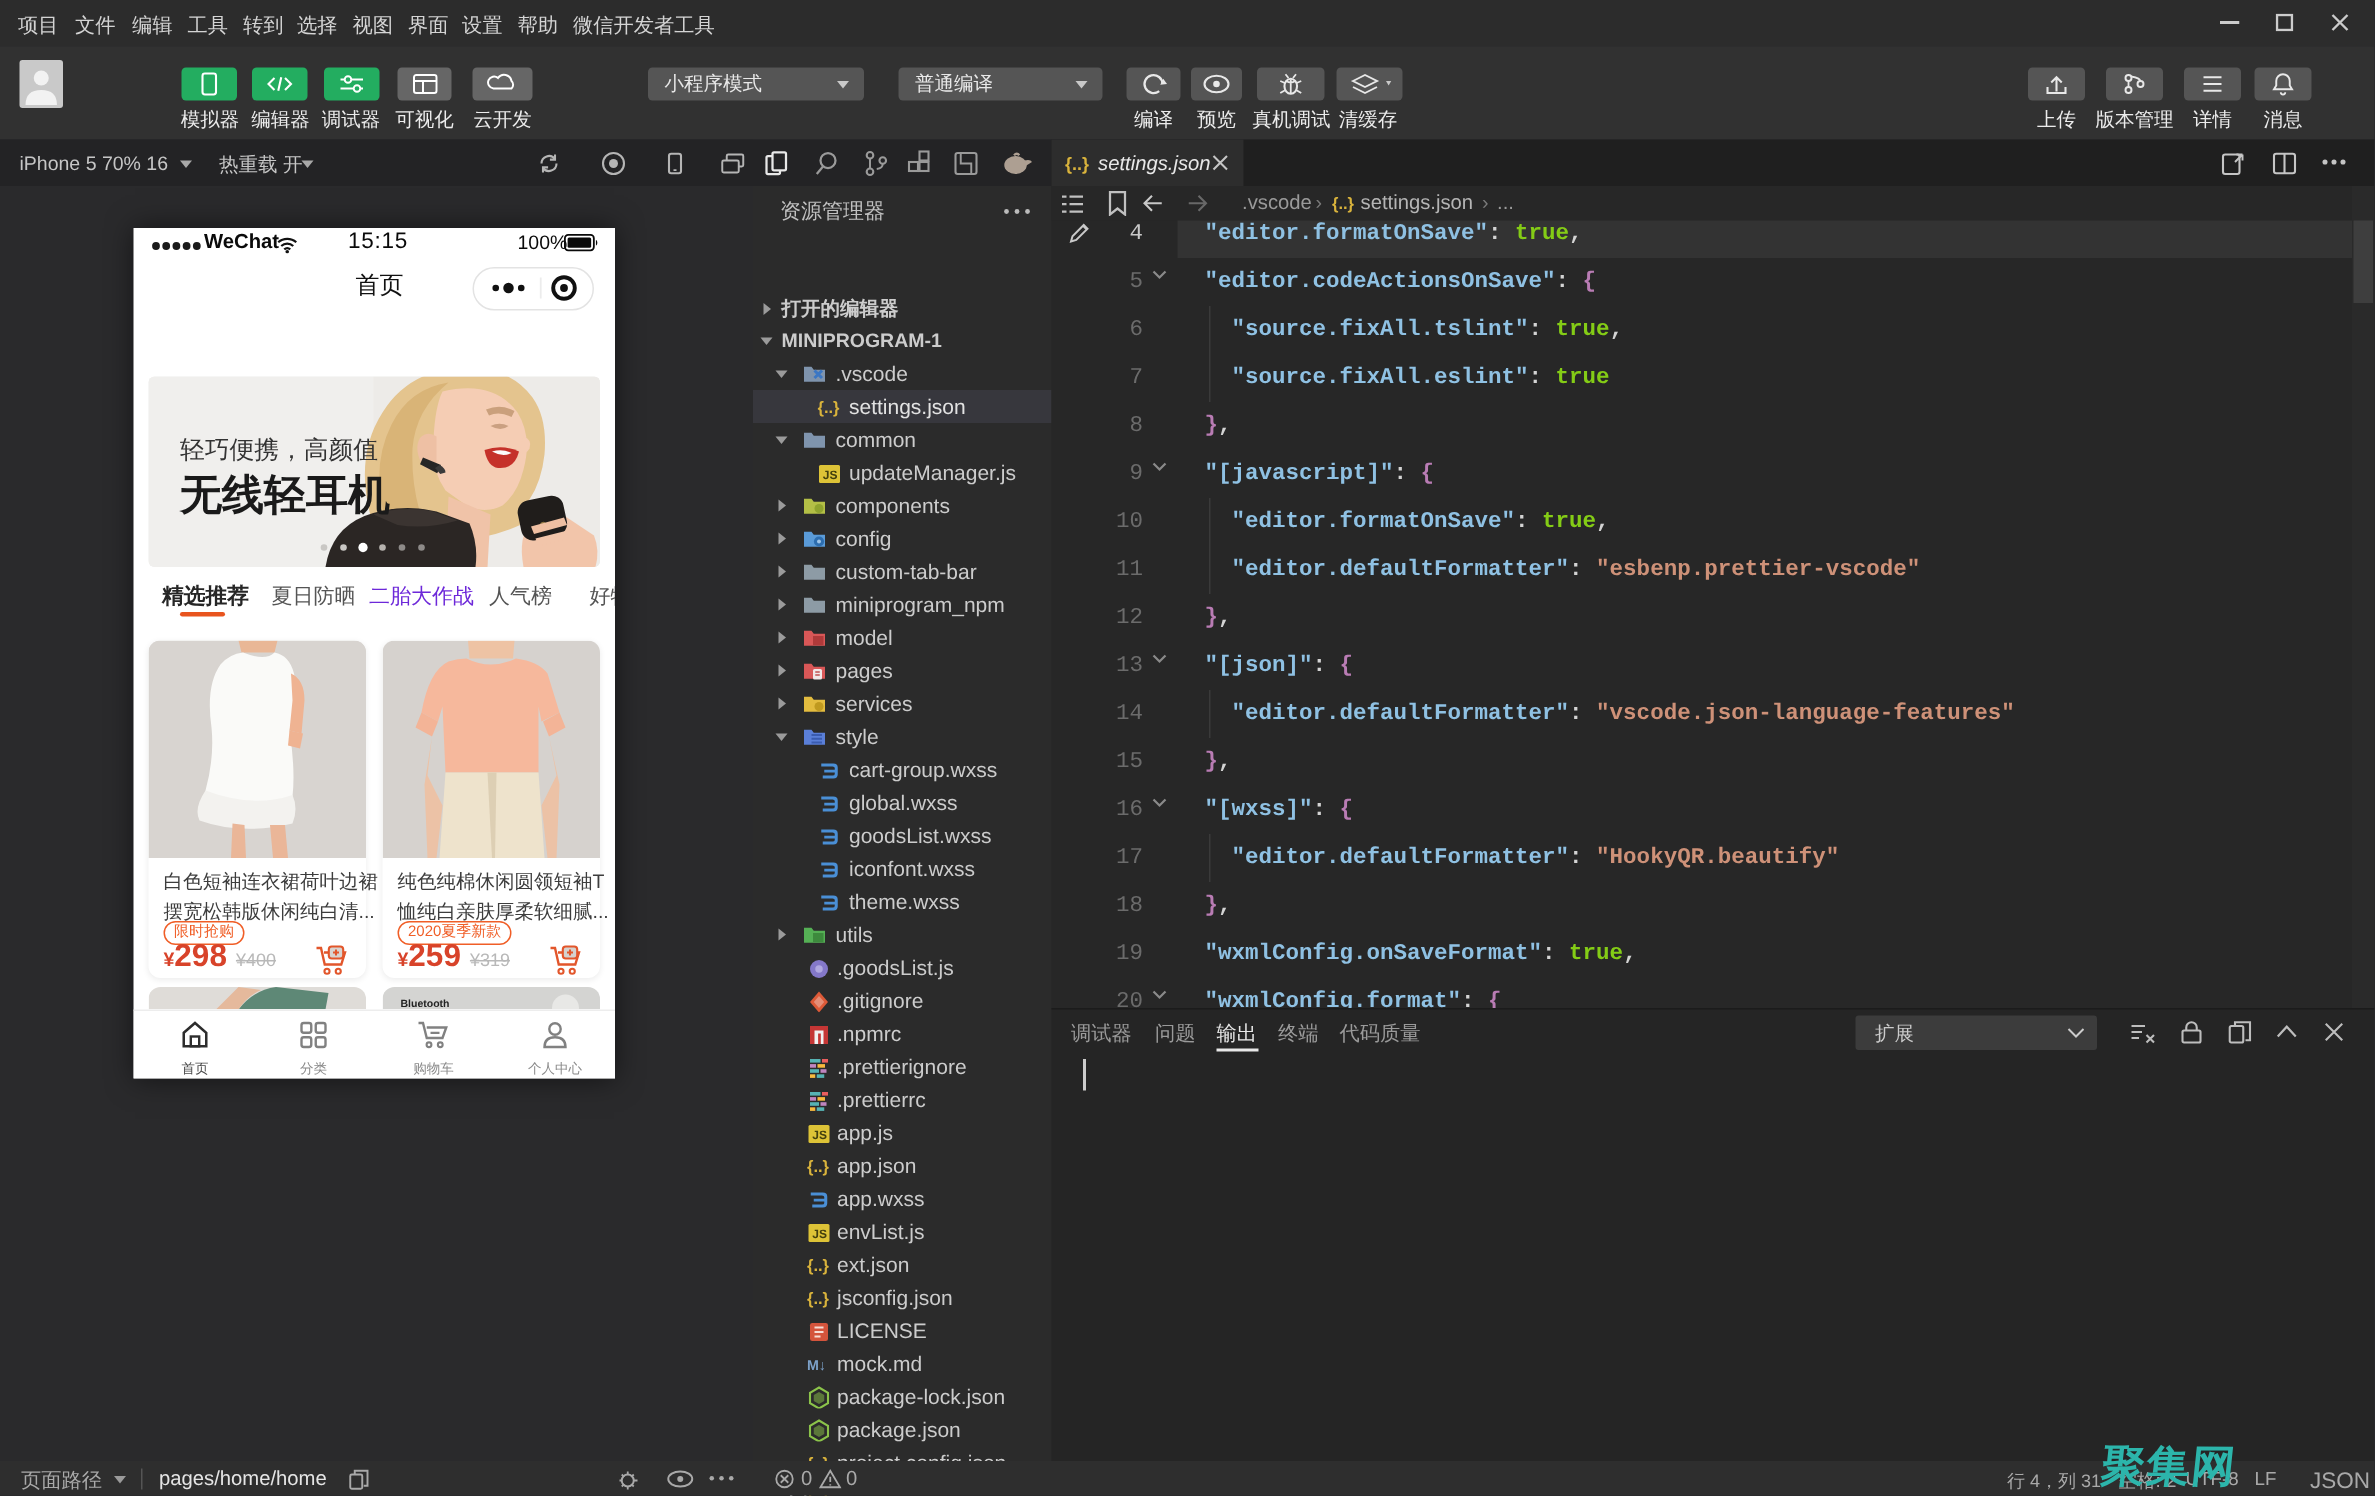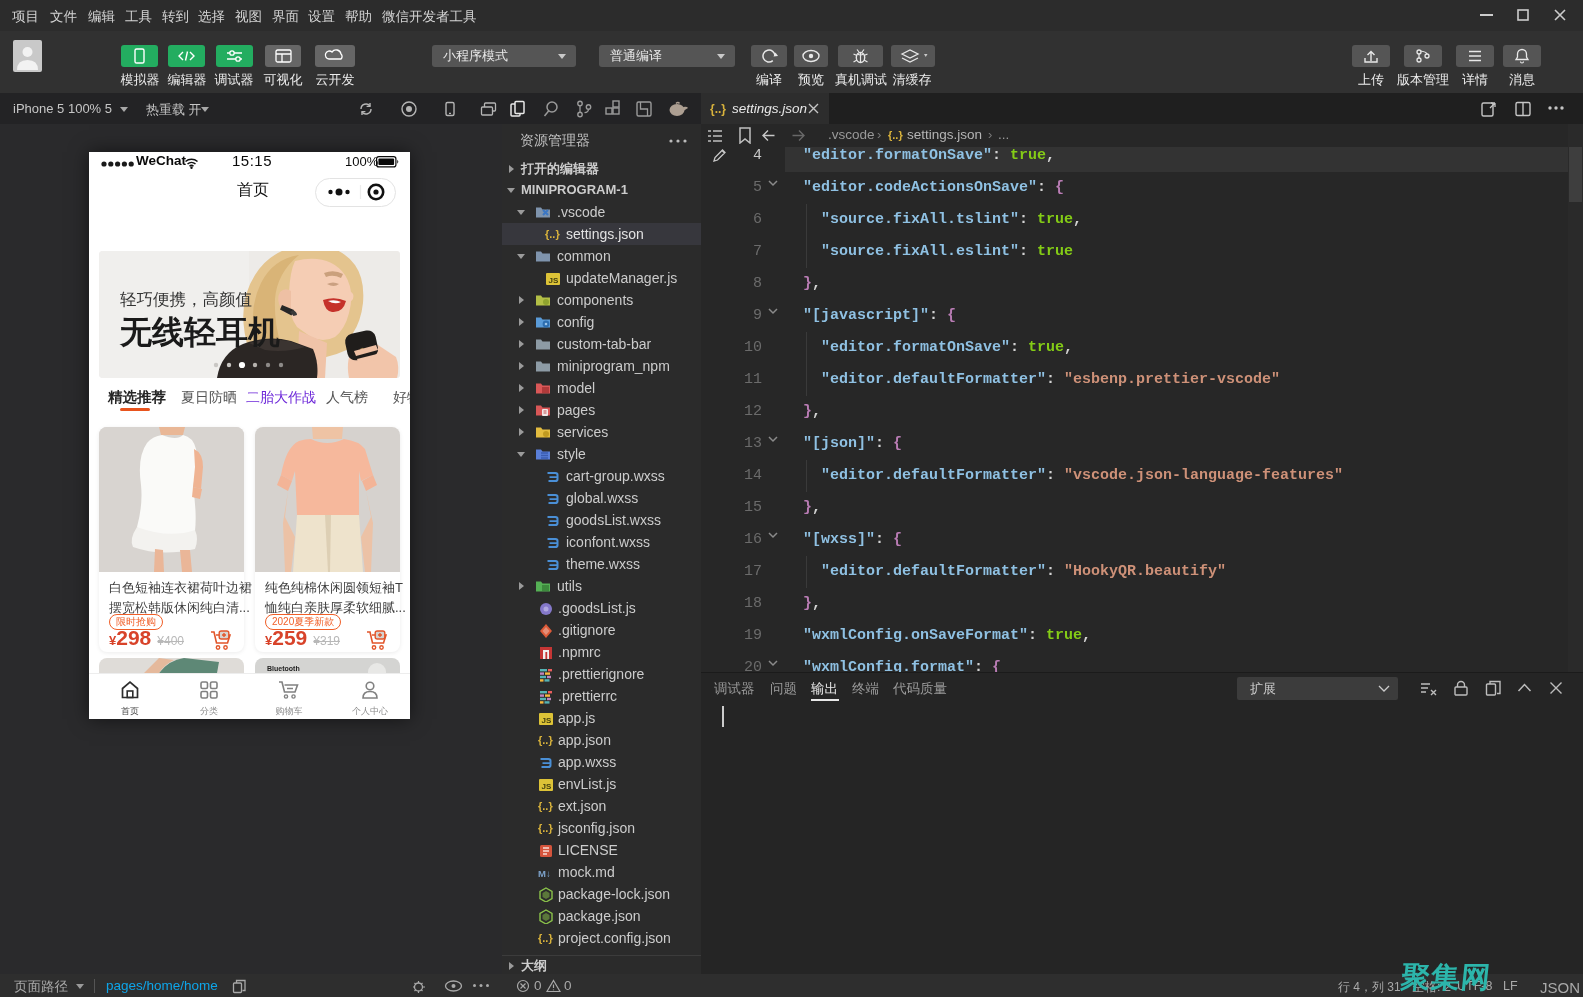--- a/index.html
+++ b/index.html
@@ -25,21 +25,21 @@
   #simpanel { left:0; top:93px; width:502px; height:881px; background:#2a2a2c; }
   #devbar { left:0; top:93px; width:502px; height:31px; background:#232325; }
   #expbar { left:502px; top:93px; width:199px; height:31px; background:#232325; }
   #explorer { left:502px; top:124px; width:199px; height:850px; background:#2b2b2b; }
   #tabstrip { left:701px; top:93px; width:882px; height:31px; background:#1f1f1f; }
   #editor { left:701px; top:124px; width:882px; height:548px; background:#272727; }
   #panel { left:701px; top:672px; width:882px; height:302px; background:#252525; }
   #statusbar { left:0; top:974px; width:1583px; height:23px; background:#2e2e2e; font-size:13.5px; color:#a9a9a9; }
   .devtext { position:absolute; top:8px; font-size:13px; color:#c6c6c6; }
   
-  .row { position:absolute; left:0; width:199px; height:22px; line-height:22px; color:#cccccc; font-size:14px; white-space:nowrap; }
+  .row { position:absolute; left:0; width:199px; height:22px; line-height:22px; color:#cccccc; font-size:14px; white-space:nowrap;margin-top:37px; }
   .row .nm { position:absolute; top:0; }
   .arr { position:absolute; top:6px; width:0; height:0; }
   .arr.r { border-top:4px solid transparent; border-bottom:4px solid transparent; border-left:5px solid #9b9b9b; top:7px;}
   .arr.d { border-left:4px solid transparent; border-right:4px solid transparent; border-top:5px solid #9b9b9b; top:9px;}
   .ficon { position:absolute; top:3px; width:16px; height:16px; }
   
   .cl { position:absolute; left:84px; width:783px; height:32px; line-height:32px;
         font-family:"Liberation Mono", monospace; font-size:15px; font-weight:bold; white-space:pre; color:#d4d4d4; }
   .ln { position:absolute; width:41px; text-align:right; height:32px; line-height:32px;
         font-family:"Liberation Mono", monospace; font-size:15px; color:#6b6b6b; left:20px; }
@@ -186,21 +186,21 @@
     <div class="tbtn" style="left:1503px;width:38px;background:#555">
       <svg width="38" height="22">
           <path d="M19 4.5 a4.5 4.5 0 0 1 4.5 4.5 v3 l1.5 2.5 h-12 l1.5-2.5 v-3 a4.5 4.5 0 0 1 4.5-4.5 z" fill="none" stroke="#e8e8e8" stroke-width="1.3"></path>
           <path d="M17.5 16.5 a1.5 1.5 0 0 0 3 0" fill="none" stroke="#e8e8e8" stroke-width="1.2"></path>
         </svg>
     </div>
       <div class="tlabel" style="left:1502px;width:40px">消息</div>
   </div>
   <div id="simpanel" class="abs"></div>
   <div id="devbar" class="abs">
-    <span class="devtext" style="left:13px">iPhone 5 100% 5</span>
+    <span class="devtext" style="left:13px">iPhone 5 70% 16</span>
     <span class="caret" style="left:120px;top:14px;border-top-color:#a8a8a8"></span>
     <span class="devtext" style="left:146px">热重载 开</span>
     <span class="caret" style="left:201px;top:14px;border-top-color:#a8a8a8"></span>
     <svg class="abs" style="left:357px;top:7px" width="18" height="18">
         <path d="M4 9 a5 5 0 0 1 9-3 M14 9 a5 5 0 0 1-9 3" fill="none" stroke="#b5b5b5" stroke-width="1.4"></path>
         <path d="M13 3 v3.4 h-3.4 M5 15 v-3.4 h3.4" fill="none" stroke="#b5b5b5" stroke-width="1.4"></path>
       </svg>
     <svg class="abs" style="left:400px;top:7px" width="18" height="18">
         <circle cx="9" cy="9" r="7" fill="none" stroke="#b5b5b5" stroke-width="1.4"></circle>
         <circle cx="9" cy="9" r="3" fill="#b5b5b5"></circle>
@@ -265,21 +265,21 @@
         <path d="M150 92 Q170 86 190 90 L206 96 Q186 102 166 99 Z" fill="#3b3431"></path>
         <path d="M250 127 Q246 106 256 96 Q264 88 276 92 L297 106 Q301 116 298 127 Z" fill="#f2c5aa"></path>
         <g transform="rotate(-12 262 94)">
             <rect x="247" y="81" width="31" height="27" rx="8" fill="#201d1b"></rect>
             <circle cx="262" cy="99" r="2" fill="#8a7340"></circle>
           </g>
         <path d="M255 100 l22-6 2 5 -22 6 Z" fill="#efbfa2"></path>
         <path d="M258 108 l20-5 2 5 -20 5 Z" fill="#f2c5aa"></path>
       </svg>
       <span class="abs" style="left:21px;top:38px;font-size:16.5px;color:#333">轻巧便携，高颜值</span>
-      <span class="abs" style="left:21px;top:60px;font-size:32px;font-weight:bold;color:#1a1a1a">无线轻耳机</span>
+      <span class="abs" style="left:21px;top:60px;font-size:28px;font-weight:bold;color:#1a1a1a">无线轻耳机</span>
       <svg class="abs" style="left:113px;top:110px" width="76" height="8">
         <circle cx="4" cy="4" r="2.2" fill="#c9c7c4"></circle>
           <circle cx="17" cy="4" r="2.2" fill="#c9c7c4"></circle>
         <circle cx="30" cy="4" r="3.1" fill="#ffffff"></circle>
           <circle cx="43" cy="4" r="2.2" fill="#b6b2ae"></circle>
         <circle cx="56" cy="4" r="2.2" fill="#8d8a88"></circle>
           <circle cx="69" cy="4" r="2.2" fill="#8d8a88"></circle>
       </svg>
     </div>
     <div class="abs" style="left:0;top:234px;width:321px;height:30px;overflow:hidden">
@@ -846,21 +846,21 @@
       </svg>
     <svg class="abs" style="left:848px;top:9px" width="14" height="14">
         <path d="M1.5 1.5 L12.5 12.5 M12.5 1.5 L1.5 12.5" stroke="#bdbdbd" stroke-width="1.4"></path>
       </svg>
     <div class="abs" style="left:21px;top:34px;width:1.5px;height:21px;background:#cccccc"></div>
   </div>
   <div id="statusbar" class="abs">
     <span class="abs" style="left:14px;top:4px">页面路径</span>
     <span class="caret" style="left:76px;top:10px;border-top-color:#9a9a9a"></span>
     <div class="abs" style="left:94px;top:5px;width:1px;height:14px;background:#555"></div>
-    <span class="abs" style="left:106px;top:4px;color:#0ea5e9">pages/home/home</span>
+    <span class="abs" style="left:106px;top:4px;color:#e5e5e5">pages/home/home</span>
     <svg class="abs" style="left:232px;top:5px" width="15" height="15">
         <rect x="1.5" y="4" width="8" height="9.5" rx="1" fill="none" stroke="#a9a9a9" stroke-width="1.3"></rect>
         <path d="M4.5 4 V1.5 h8.5 v10 h-2.5" fill="none" stroke="#a9a9a9" stroke-width="1.3"></path>
       </svg>
     <svg class="abs" style="left:410px;top:4px" width="17" height="16">
         <circle cx="8.5" cy="9" r="4" fill="none" stroke="#a9a9a9" stroke-width="1.3"></circle>
         <path d="M8.5 3 v2 M8.5 13 v2 M3 9 h1.5 M12.5 9 H15 M4.5 5 l1.6 1.6 M12.5 5 l-1.6 1.6 M4.5 13 l1.6-1.6 M12.5 13 l-1.6-1.6" stroke="#a9a9a9" stroke-width="1.2"></path>
       </svg>
     <svg class="abs" style="left:444px;top:6px" width="19" height="12">
         <ellipse cx="9.5" cy="6" rx="8" ry="5" fill="none" stroke="#a9a9a9" stroke-width="1.3"></ellipse>

